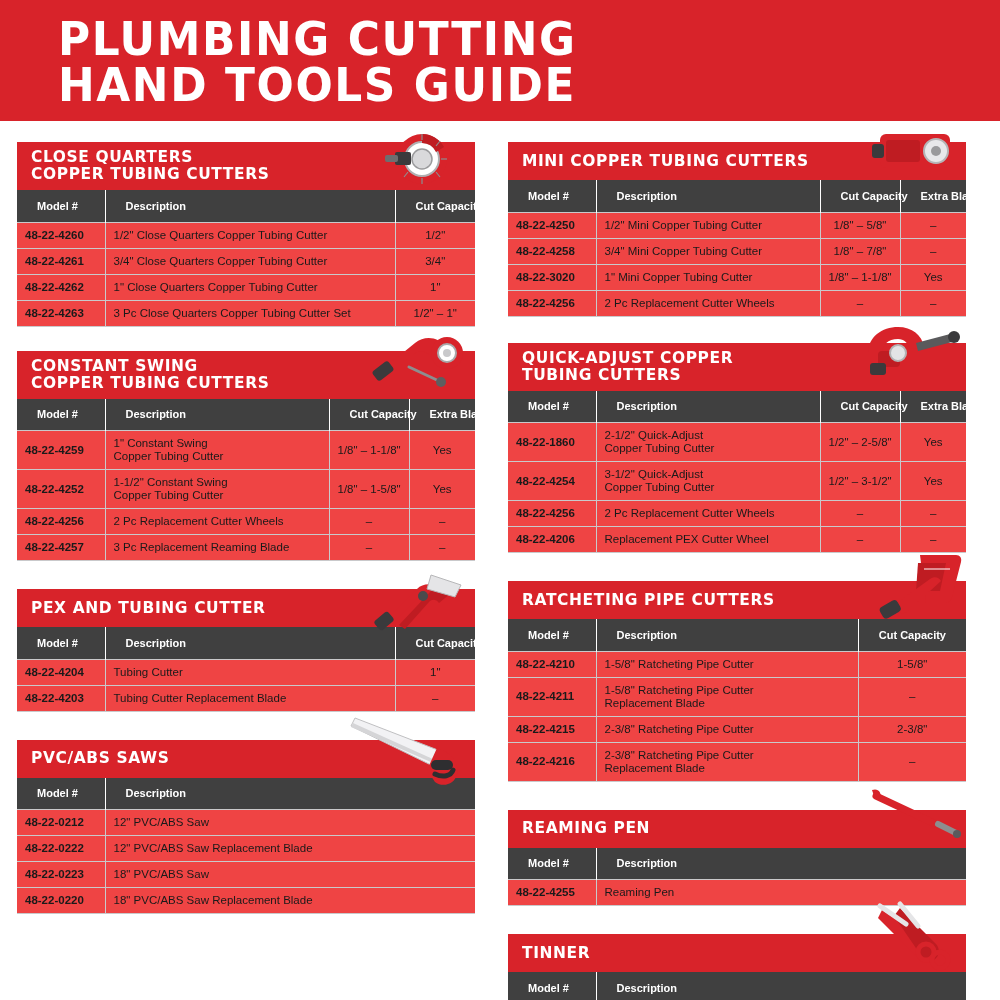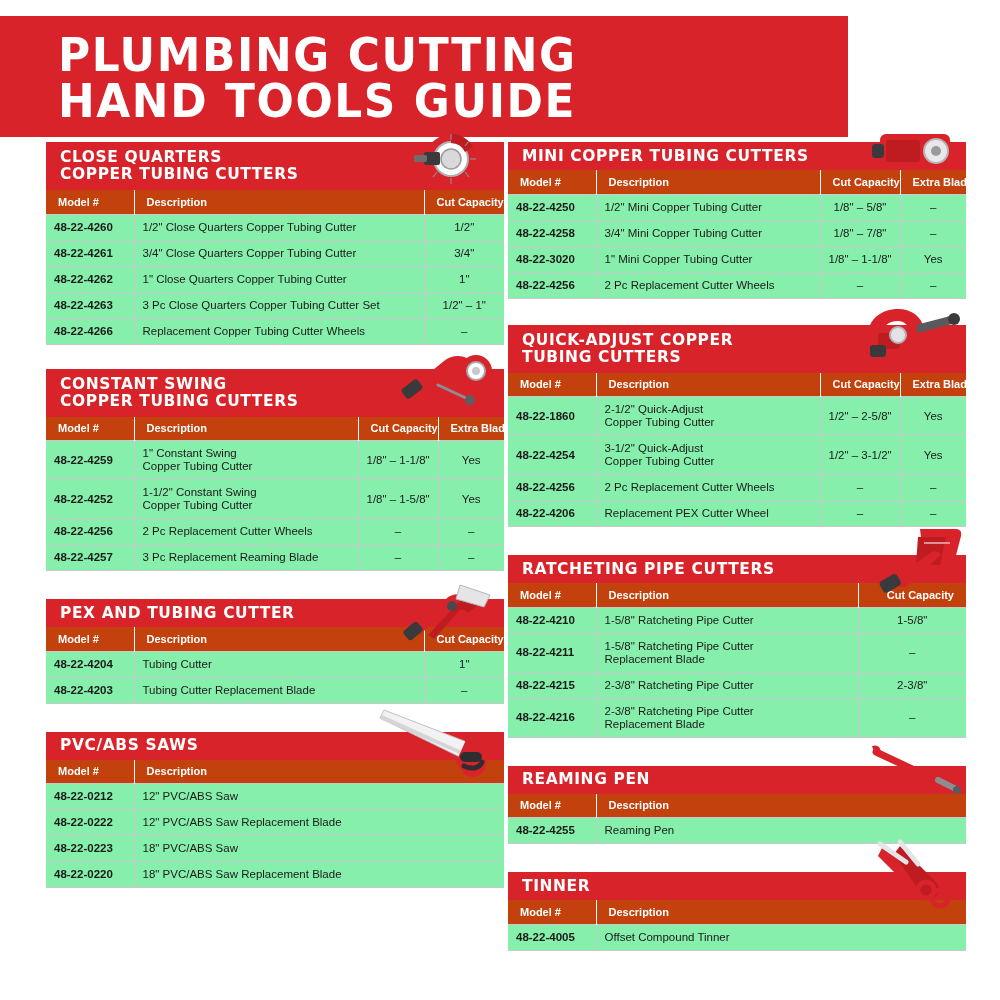--- a/index.html
+++ b/index.html
@@ -12,22 +12,22 @@
   .page {
     position: relative;
     width: 1000px; height: 1000px;
     background: #ffffff;
     overflow: hidden;
   }
 
   
   .banner {
     position: absolute;
-    left: 0; top: 16px;
-    width: 848px; height: 121px;
+    left: 0; top: 0;
+    width: 1000px; height: 121px;
     background: #d8232a;
   }
   .banner-title {
     position: absolute;
     left: 58px; top: 16px;
     color: #ffffff;
     font-size: 46px;
     line-height: 46px;
     font-weight: bold;
     letter-spacing: 1.5px;
@@ -35,37 +35,37 @@
     font-stretch: condensed;
     white-space: pre-line;
     text-transform: uppercase;
     transform: scaleX(1.06);
     transform-origin: left top;
   }
 
   
   .col-left {
     position: absolute;
-    left: 46px; top: 142px;
+    left: 17px; top: 142px;
     width: 458px;
   }
   .col-right {
     position: absolute;
     left: 508px; top: 142px;
     width: 458px;
   }
 
   
   .section { position: relative; margin-bottom: 18px; }
 
   .sec-head {
     position: relative;
     background: #d8232a;
     color: #ffffff;
-    height: 28px;
+    height: 38px;
     display: flex;
     align-items: center;
     padding-left: 14px;
     z-index: 2;
   }
   .sec-head.tall { height: 48px; }
   .sec-title {
     font-family: "DejaVu Sans", sans-serif;
     font-size: 15px;
     font-weight: bold;
@@ -78,48 +78,48 @@
   }
 
   
   table.tbl {
     width: 100%;
     border-collapse: collapse;
     table-layout: fixed;
     font-size: 11px;
   }
   table.tbl th {
-    background: #c2410c;
+    background: #404040;
     color: #ffffff;
     font-size: 11px;
     font-weight: bold;
     text-align: left;
-    padding: 5px 12px;
+    padding: 5px 20px;
     border-right: 1px solid #ffffff;
-    height: 24px;
+    height: 32px;
     white-space: nowrap;
   }
   table.tbl th:last-child { border-right: none; }
   table.tbl th.c { text-align: right; }
 
   table.tbl td {
     border-bottom: 1px solid #c9c9cb;
     border-right: 1px solid #c9c9cb;
     padding: 6px 8px;
     color: #1a1a1a;
     font-size: 11.5px;
     vertical-align: middle;
     line-height: 13px;
   }
   table.tbl td:last-child { border-right: none; }
   table.tbl tr:first-child td { border-top: 1px solid #c9c9cb; }
   table.tbl td.model { font-weight: bold; white-space: nowrap; }
   table.tbl td.c { text-align: center; white-space: nowrap; }
   table.tbl td.multi { white-space: pre-line; }
-  table.tbl tbody tr { background: #86efac; }
+  table.tbl tbody tr { background: #ef4444; }
 
   
   .w-model { width: 88px; }
   .w-cap   { width: 80px; }
   .w-blade { width: 66px; }
   .w-cap-wide { width: 108px; }
 
   
   .art {
     position: absolute;
@@ -185,25 +185,20 @@
           <tr>
             <td class="model">48-22-4262</td>
             <td>1" Close Quarters Copper Tubing Cutter</td>
             <td class="c">1"</td>
           </tr>
           <tr>
             <td class="model">48-22-4263</td>
             <td>3 Pc Close Quarters Copper Tubing Cutter Set</td>
             <td class="c">1/2" – 1"</td>
           </tr>
-          <tr>
-            <td class="model">48-22-4266</td>
-            <td>Replacement Copper Tubing Cutter Wheels</td>
-            <td class="c">–</td>
-          </tr>
         </tbody>
       </table>
     </div>
 
     <div class="section" style="margin-top:24px;">
       <div class="art" style="left:352px; top:-24px;">
         <svg width="104" height="68" viewBox="0 0 104 68">
           <path d="M14 42 L46 16 C56 8 70 10 76 20 L62 30 C58 24 50 23 45 27 L20 48 Z" fill="#d8232a"></path>
           <circle cx="78" cy="26" r="16" fill="#d8232a"></circle>
           <circle cx="78" cy="26" r="9" fill="#ffffff" stroke="#a9a9ab" stroke-width="2"></circle>

